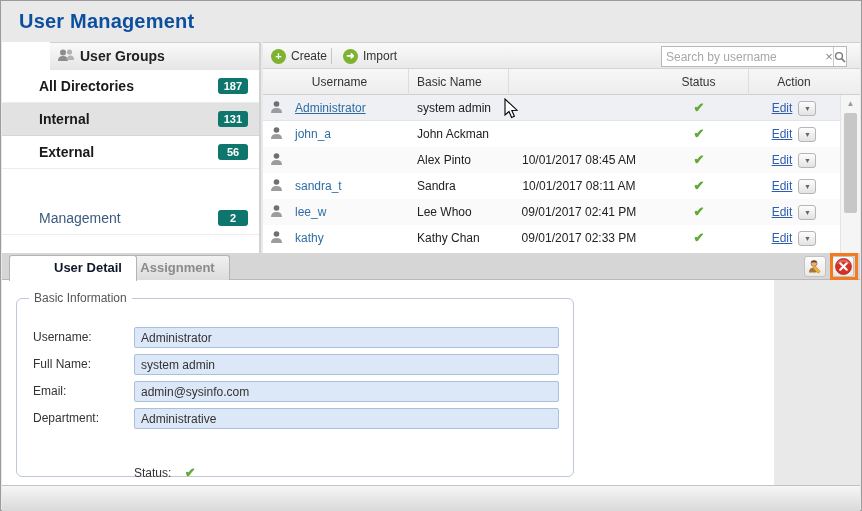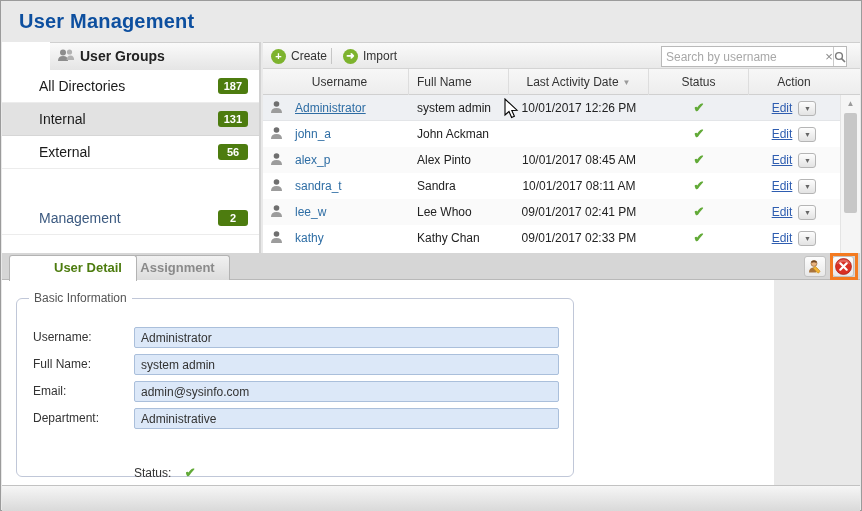--- a/index.html
+++ b/index.html
@@ -15,22 +15,22 @@
   .sidebar { position:absolute; left:1px; top:41px; width:259px; height:211px; background:#fff; border-right:2px solid #d2d2d2; }
   .panel-header { height:33px; background:linear-gradient(#fafafa,#e2e2e2); border-top:1px solid #cfcfcf; border-bottom:1px solid #c2c2c2; position:relative;margin-left:48px; }
   .panel-header .ph-title { position:absolute; left:30px; top:5px; font-size:14px; font-weight:bold; color:#222; }
   .groups-glyph { position:absolute; left:7px; top:5px; width:18px; height:16px; }
   .plus-btn { position:absolute; left:213px; top:4px; width:18px; height:18px; border-radius:50%; background:#7db32e; color:#fff; font-size:15px; font-weight:bold; text-align:center; line-height:17px; cursor:pointer; }
   .gear-btn { position:absolute; left:238px; top:2px; width:20px; height:22px; color:#767676; font-size:17px; text-align:center; line-height:22px; cursor:pointer; }
   .group-row { position:absolute; left:0; width:257px; height:33px; border-bottom:1px solid #ececec; background:#fff; cursor:pointer; }
   .group-row.alt { background:#fbfbfb; }
   .group-row.selected { background:#e2e2e2; border-bottom:1px solid #d6d6d6; }
   .group-label { position:absolute; left:37px; top:8px; font-size:14px; color:#3c5a80; }
-  .group-row.boldname .group-label { font-weight:normal; color:#1a1a1a; }
-  .count-badge { position:absolute; right:11px; top:8px; min-width:30px; height:16px; padding:0 6px; background:#4d7c0f; border-radius:3px; color:#fff; font-size:11px; font-weight:bold; text-align:center; line-height:16px; }
+  .group-row.boldname .group-label { font-weight:bold; color:#1a1a1a; }
+  .count-badge { position:absolute; right:11px; top:8px; min-width:30px; height:16px; padding:0 6px; background:#0f766e; border-radius:3px; color:#fff; font-size:11px; font-weight:bold; text-align:center; line-height:16px; }
 
   
   .right-panel { position:absolute; left:262px; top:41px; width:597px; height:211px; background:#fff; }
   .toolbar { position:absolute; left:0; top:0; width:597px; height:27px; background:linear-gradient(#fafafa,#e9e9e9); border-top:1px solid #cfcfcf; border-bottom:1px solid #d4d4d4; }
   .tool-btn { position:absolute; top:4px; height:18px; display:flex; align-items:center; gap:5px; cursor:pointer; font-size:12px; color:#333; }
   .tool-btn.create { left:8px; }
   .tool-btn.import { left:80px; }
   .tool-sep { position:absolute; left:68px; top:5px; width:1px; height:16px; background:#c6c6c6; }
   .circle-ic { width:15px; height:15px; border-radius:50%; background:#7db32e; color:#fff; font-size:11px; font-weight:bold; text-align:center; line-height:14px; }
   .search-wrap { position:absolute; left:398px; top:3px; width:186px; height:21px; background:#fff; border:1px solid #b9b9b9; display:flex; align-items:center; }
@@ -64,21 +64,21 @@
   .edit-link { color:#2e5db0; text-decoration:underline; font-size:12px; cursor:pointer; }
   .drop-btn { display:inline-block; width:18px; height:15px; margin-left:6px; background:linear-gradient(#fdfdfd,#e3e3e3); border:1px solid #b5b5b5; border-radius:3px; font-size:7px; color:#666; line-height:13px; text-align:center; vertical-align:middle; cursor:pointer; }
   
   .vscroll { position:absolute; left:577px; top:53px; width:20px; height:158px; background:#f5f5f5; border-left:1px solid #e4e4e4; }
   .vscroll .up { position:absolute; left:0; top:2px; width:19px; height:14px; color:#9a9a9a; font-size:8px; text-align:center; line-height:14px; cursor:pointer; }
   .vscroll .thumb { position:absolute; left:3px; top:18px; width:13px; height:100px; background:#c7c7c7; border-radius:2px; cursor:pointer; }
 
   
   .tab-bar { position:absolute; left:1px; top:252px; width:858px; height:27px; background:#d6d6d6; border-bottom:1px solid #b9b9b9; }
   .tab { position:absolute; top:2px; height:25px; font-size:13px; font-weight:bold; line-height:24px; padding:0 14px; border:1px solid #b3b3b3; border-bottom:none; border-radius:3px 3px 0 0; cursor:pointer; }
-  .tab.active { left:7px; background:#fff; color:#4d7c0f; height:26px; z-index:2;padding-left:44px; }
+  .tab.active { left:7px; background:#fff; color:#0f172a; height:26px; z-index:2;padding-left:44px; }
   .tab.inactive { left:92px; background:linear-gradient(#f1f1f1,#dcdcdc); color:#8a8a8a; }
   .tab-icons { position:absolute; right:6px; top:3px; display:flex; align-items:center; gap:6px; }
   .mini-btn { width:22px; height:21px; background:linear-gradient(#fdfdfd,#e8e8e8); border:1px solid #c2c2c2; border-radius:3px; display:flex; align-items:center; justify-content:center; cursor:pointer; }
   .close-btn { width:22px; height:21px; display:flex; align-items:center; justify-content:center; cursor:pointer; background:linear-gradient(#fdfdfd,#e8e8e8); border:1px solid #c2c2c2; border-radius:3px; }
   .orange-box { position:absolute; right:2px; top:0px; width:28px; height:27px; border:3px solid #f47a20; pointer-events:none; z-index:5; }
 
   
   .detail-panel { position:absolute; left:1px; top:279px; width:772px; height:205px; background:#fff; }
   fieldset.basic { position:absolute; left:14px; top:11px; width:558px; height:186px; border:1px solid #c0c7d8; border-radius:6px; padding-top:8px; }
   fieldset.basic legend { margin-left:12px; padding:0 5px; font-size:12px; color:#555; }
@@ -152,59 +152,54 @@
           <svg width="12" height="12" viewBox="0 0 12 12">
               <circle cx="5" cy="5" r="3.4" fill="none" stroke="#7a7a7a" stroke-width="1.4"></circle>
               <line x1="7.6" y1="7.6" x2="11" y2="11" stroke="#7a7a7a" stroke-width="1.6"></line>
             </svg>
         </span>
       </div>
     </div>
 
     <div class="tbl-header">
       <div class="th c-user">Username</div>
-      <div class="th c-full">Full Name</div>
-      <div class="th c-date">
-        <span>Last Activity Date</span><span class="sort-arrow">▼</span>
-      </div>
+      <div class="th c-full">Basic Name</div>
       <div class="th c-status">Status</div>
       <div class="th c-action" style="border-right:none;">Action</div>
     </div>
 
     <div class="tbl-body">
 
       <div class="trow selected" style="top:0;">
         <span class="td user-ic"><svg width="15" height="15" viewBox="0 0 15 15">
               <circle cx="7.5" cy="4" r="2.8" fill="#6f6f6f"></circle>
               <path d="M2 13 q0 -5 5.5 -5 q5.5 0 5.5 5 z" fill="#9c9c9c"></path>
             </svg></span>
         <span class="td uname"><a href="#">Administrator</a></span>
         <span class="td fname">system admin</span>
-        <span class="td ldate">10/01/2017 12:26 PM</span>
         <span class="td status">✔</span>
         <span class="td action"><a class="edit-link" href="#">Edit</a><span class="drop-btn">▼</span></span>
       </div>
 
       <div class="trow" style="top:26px;">
         <span class="td user-ic"><svg width="15" height="15" viewBox="0 0 15 15">
               <circle cx="7.5" cy="4" r="2.8" fill="#6f6f6f"></circle>
               <path d="M2 13 q0 -5 5.5 -5 q5.5 0 5.5 5 z" fill="#9c9c9c"></path>
             </svg></span>
         <span class="td uname"><a href="#">john_a</a></span>
         <span class="td fname">John Ackman</span>
         <span class="td status">✔</span>
         <span class="td action"><a class="edit-link" href="#">Edit</a><span class="drop-btn">▼</span></span>
       </div>
 
       <div class="trow alt" style="top:52px;">
         <span class="td user-ic"><svg width="15" height="15" viewBox="0 0 15 15">
               <circle cx="7.5" cy="4" r="2.8" fill="#6f6f6f"></circle>
               <path d="M2 13 q0 -5 5.5 -5 q5.5 0 5.5 5 z" fill="#9c9c9c"></path>
             </svg></span>
-        <span class="td uname"><a href="#">alex_p</a></span>
         <span class="td fname">Alex Pinto</span>
         <span class="td ldate">10/01/2017 08:45 AM</span>
         <span class="td status">✔</span>
         <span class="td action"><a class="edit-link" href="#">Edit</a><span class="drop-btn">▼</span></span>
       </div>
 
       <div class="trow" style="top:78px;">
         <span class="td user-ic"><svg width="15" height="15" viewBox="0 0 15 15">
               <circle cx="7.5" cy="4" r="2.8" fill="#6f6f6f"></circle>
               <path d="M2 13 q0 -5 5.5 -5 q5.5 0 5.5 5 z" fill="#9c9c9c"></path>

